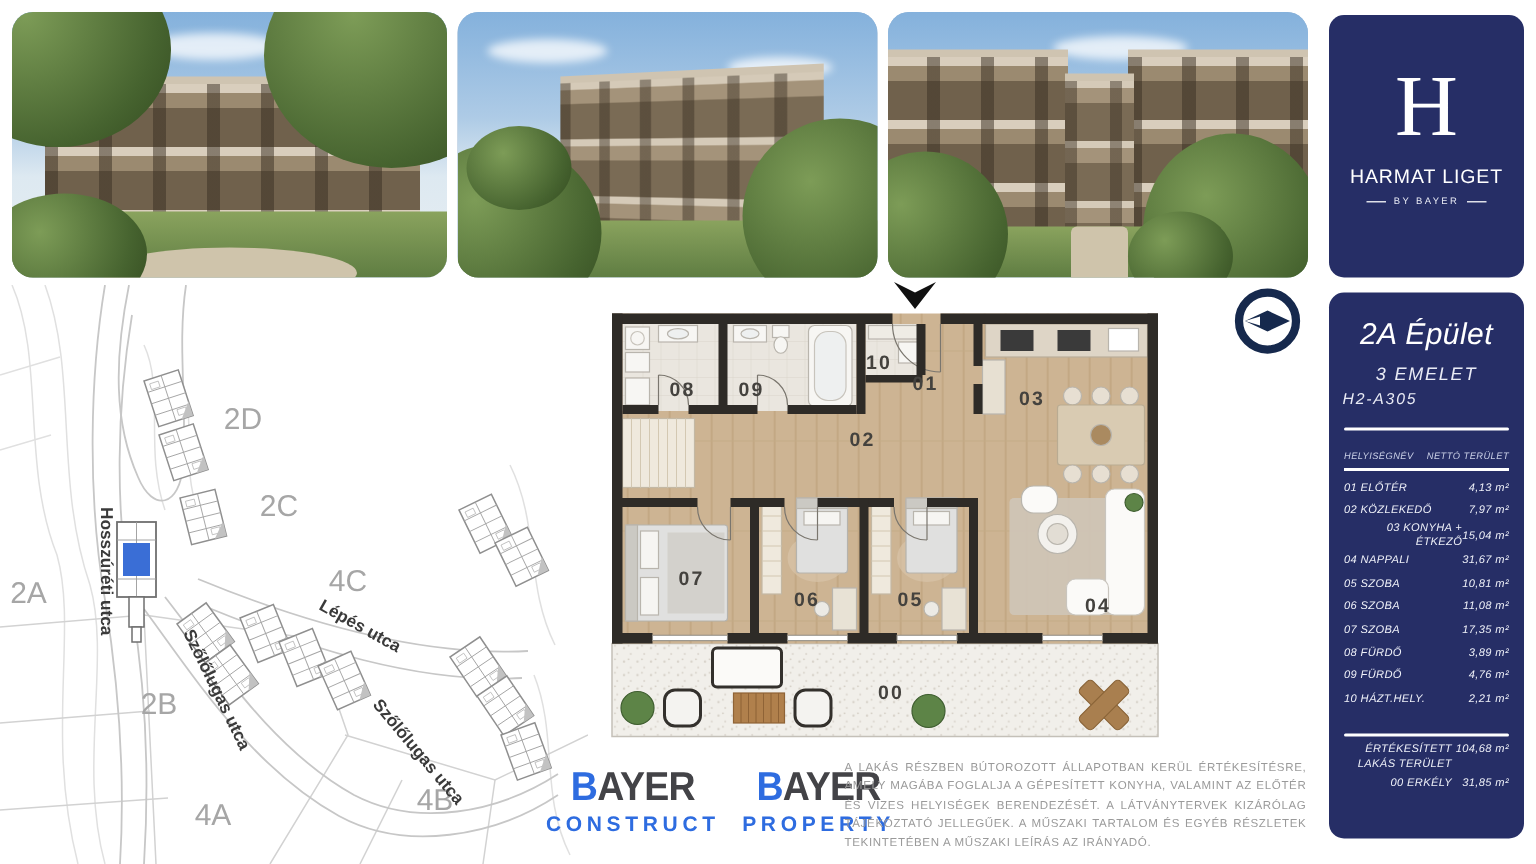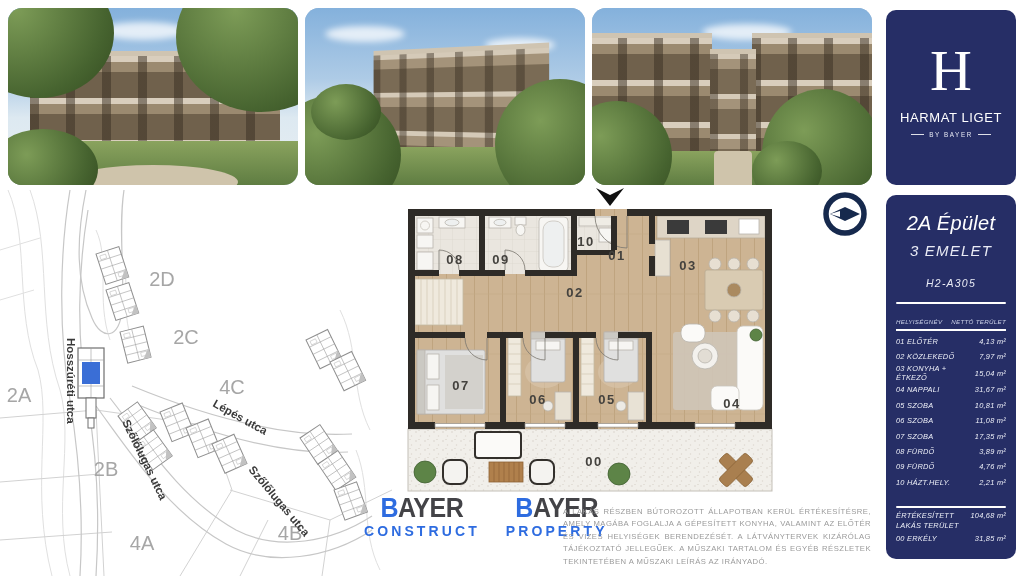--- a/index.html
+++ b/index.html
@@ -27,40 +27,40 @@
   
   .navy{background:#262e66;color:#fff;border-radius:10px;position:absolute;left:886px;width:130px;box-sizing:border-box;}
   #card-top{top:10px;height:175px;text-align:center;}
   .h-letter{font-family:"Liberation Serif","DejaVu Serif",serif;font-size:58px;line-height:1;margin-top:32px;font-weight:400;}
   .brand-name{font-size:13px;font-weight:normal;letter-spacing:.6px;margin-top:10px;}
   .brand-by{font-size:6.3px;letter-spacing:1.6px;margin-top:6px;display:flex;align-items:center;justify-content:center;gap:5px;color:#e8eaf4;}
   .dash{display:inline-block;width:13px;height:1px;background:rgba(255,255,255,.85);}
 
   #card-main{top:195px;height:364px;padding:0 9px;font-style:italic;}
   .unit-title{font-size:20px;text-align:center;margin-top:17px;letter-spacing:.3px;}
-  .unit-floor{font-size:15px;text-align:center;letter-spacing:1.2px;margin-top:7px;color:#e9ebf5;}
-  .unit-code{font-size:10.5px;text-align:center;letter-spacing:1.2px;margin-top:18px;color:#e9ebf5;}
+  .unit-floor{font-size:12px;text-align:center;letter-spacing:1.2px;margin-top:7px;color:#e9ebf5;}
+  .unit-code{font-size:10.5px;letter-spacing:1.2px;margin-top:4px;color:#e9ebf5;}
   .divider{height:2px;background:#fff;margin:13px 1px 0 1px;border-radius:1px;}
   .thead{display:flex;justify-content:space-between;font-size:6.2px;letter-spacing:.3px;color:#c9cfe6;margin-top:14px;padding:0 1px;}
   .thead-line{height:1.5px;background:#fff;margin:4px 1px 3px 1px;}
   .trow{display:flex;justify-content:space-between;align-items:center;min-height:15.4px;font-size:7.4px;letter-spacing:.25px;color:#eef0f8;padding:0 1px;}
-  .trow .tname{text-align:left;}
+  .trow .tname{text-align:right;}
   .trow .tval{text-align:right;white-space:nowrap;}
   .sum .tname{width:72px;line-height:1.35;}
   .sum{align-items:flex-start;padding-top:3px;min-height:14px;}
 
   
   #compass{position:absolute;left:821px;top:190px;width:48px;height:48px;}
 
   
   #sitemap{position:absolute;left:0;top:190px;width:392px;height:386px;}
   #floorplan{position:absolute;left:405px;top:182px;width:414px;height:314px;}
 
   
-  #logos{position:absolute;left:364px;top:495px;display:flex;gap:26px;}
+  #logos{position:absolute;left:364px;top:513px;display:flex;gap:15px;}
   .bayer{text-align:center;}
   .bayer-word{font-size:25px;font-weight:bold;color:#434347;letter-spacing:-.5px;line-height:1;transform:scaleY(1.08);}
   .bayer-word .b-blue{color:#2e6ce0;}
   .bayer-sub{font-size:14px;font-weight:bold;color:#2e6ce0;letter-spacing:3.1px;margin-top:3px;}
 
   
   #disclaimer{position:absolute;left:563px;top:506px;width:308px;font-size:7.7px;line-height:1.62;
       color:#9a9a9a;letter-spacing:.45px;text-align:justify;}
 
   svg text{font-family:"Liberation Sans",sans-serif;}

